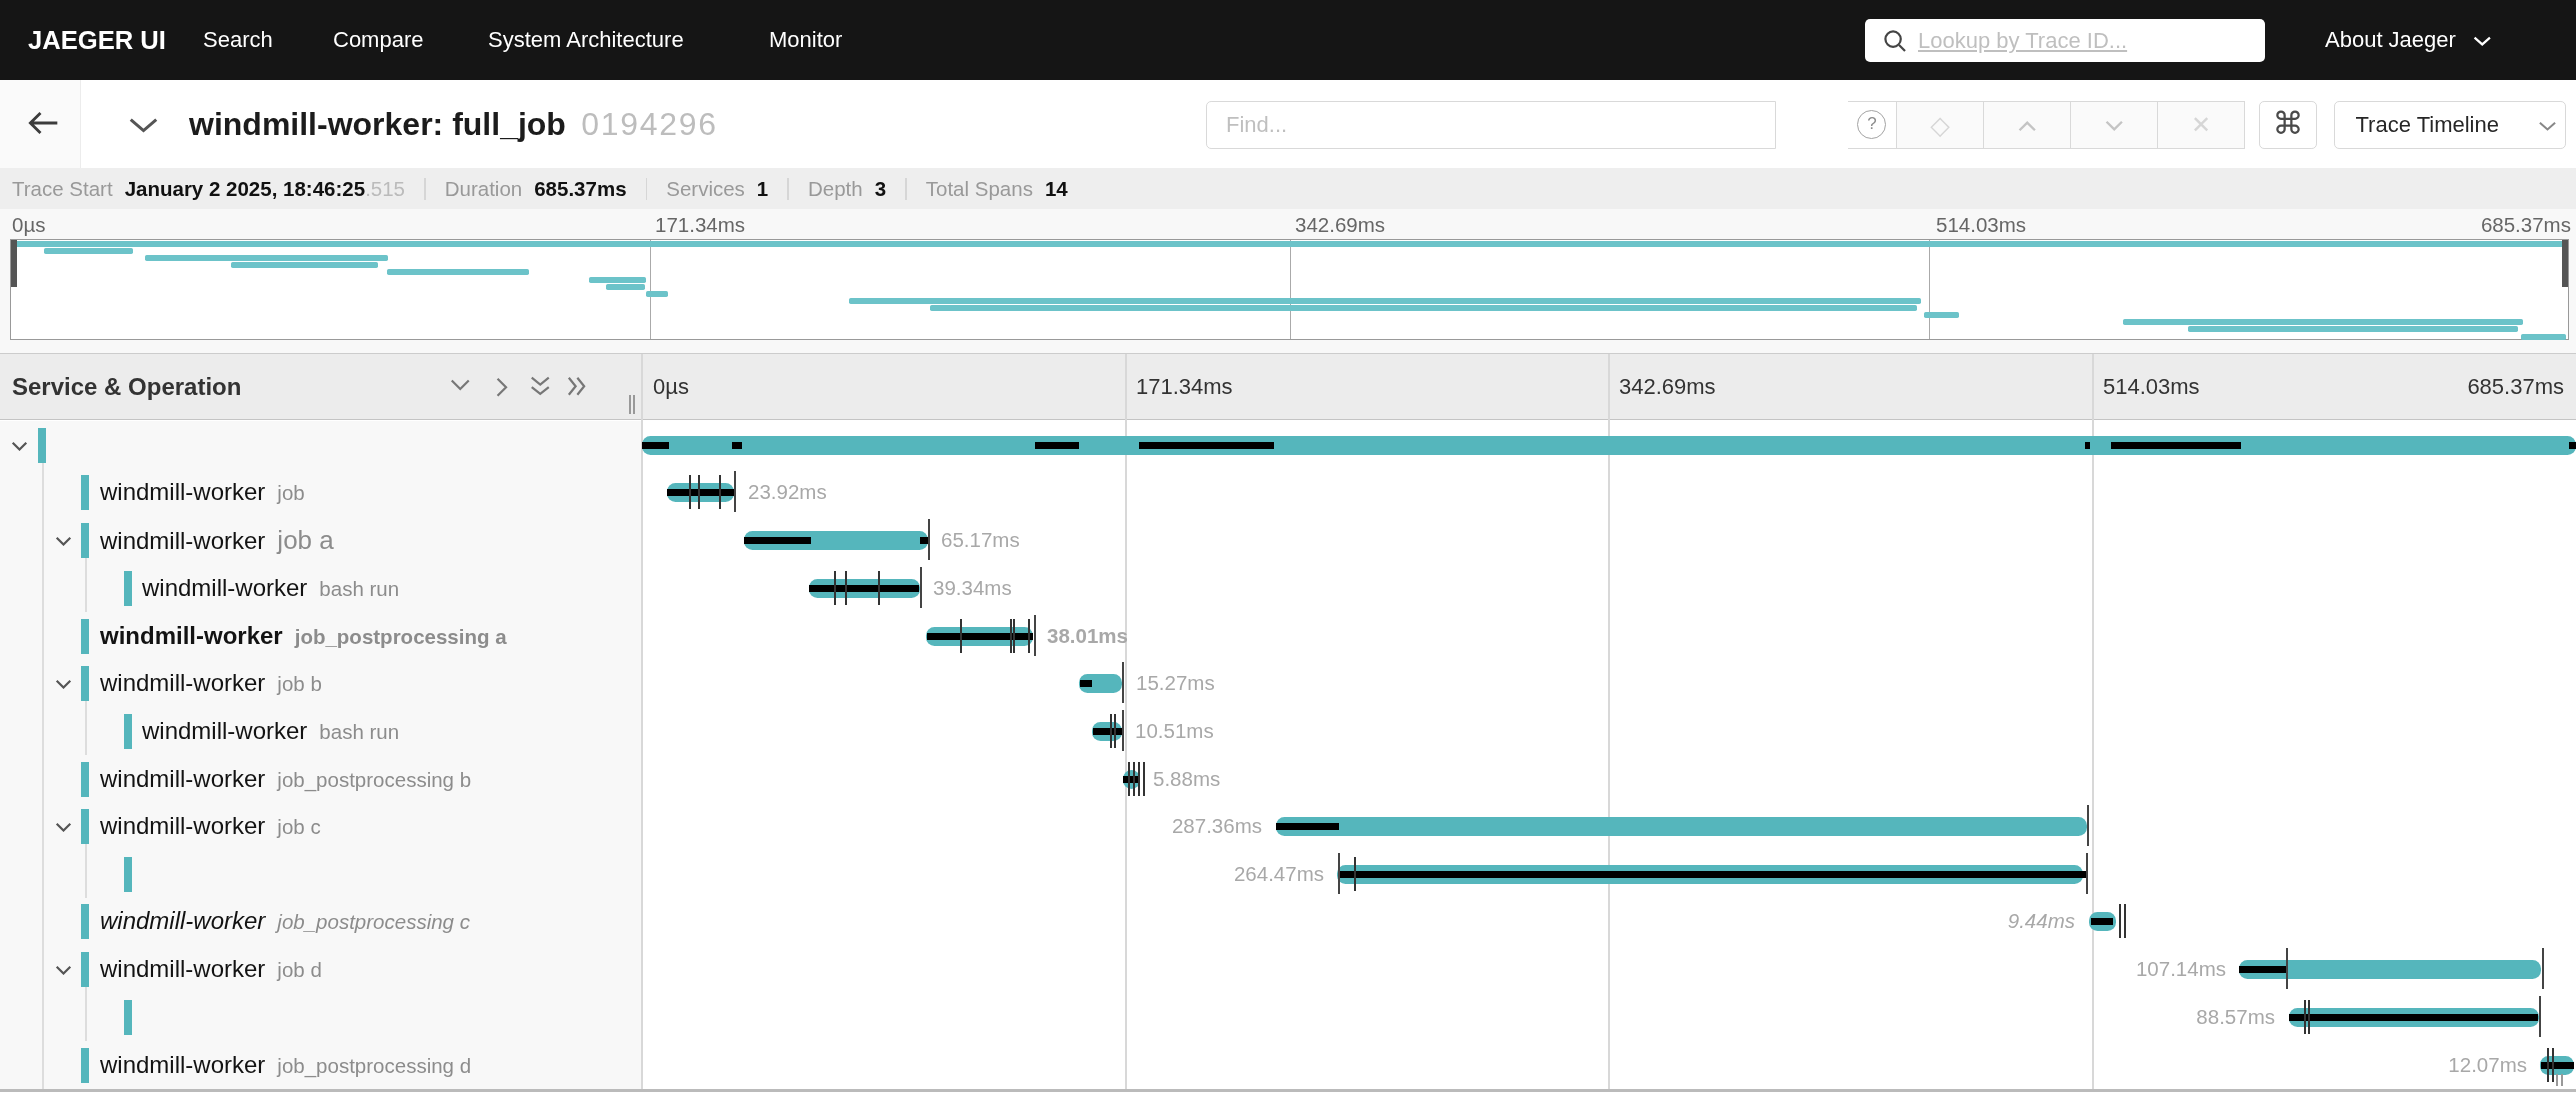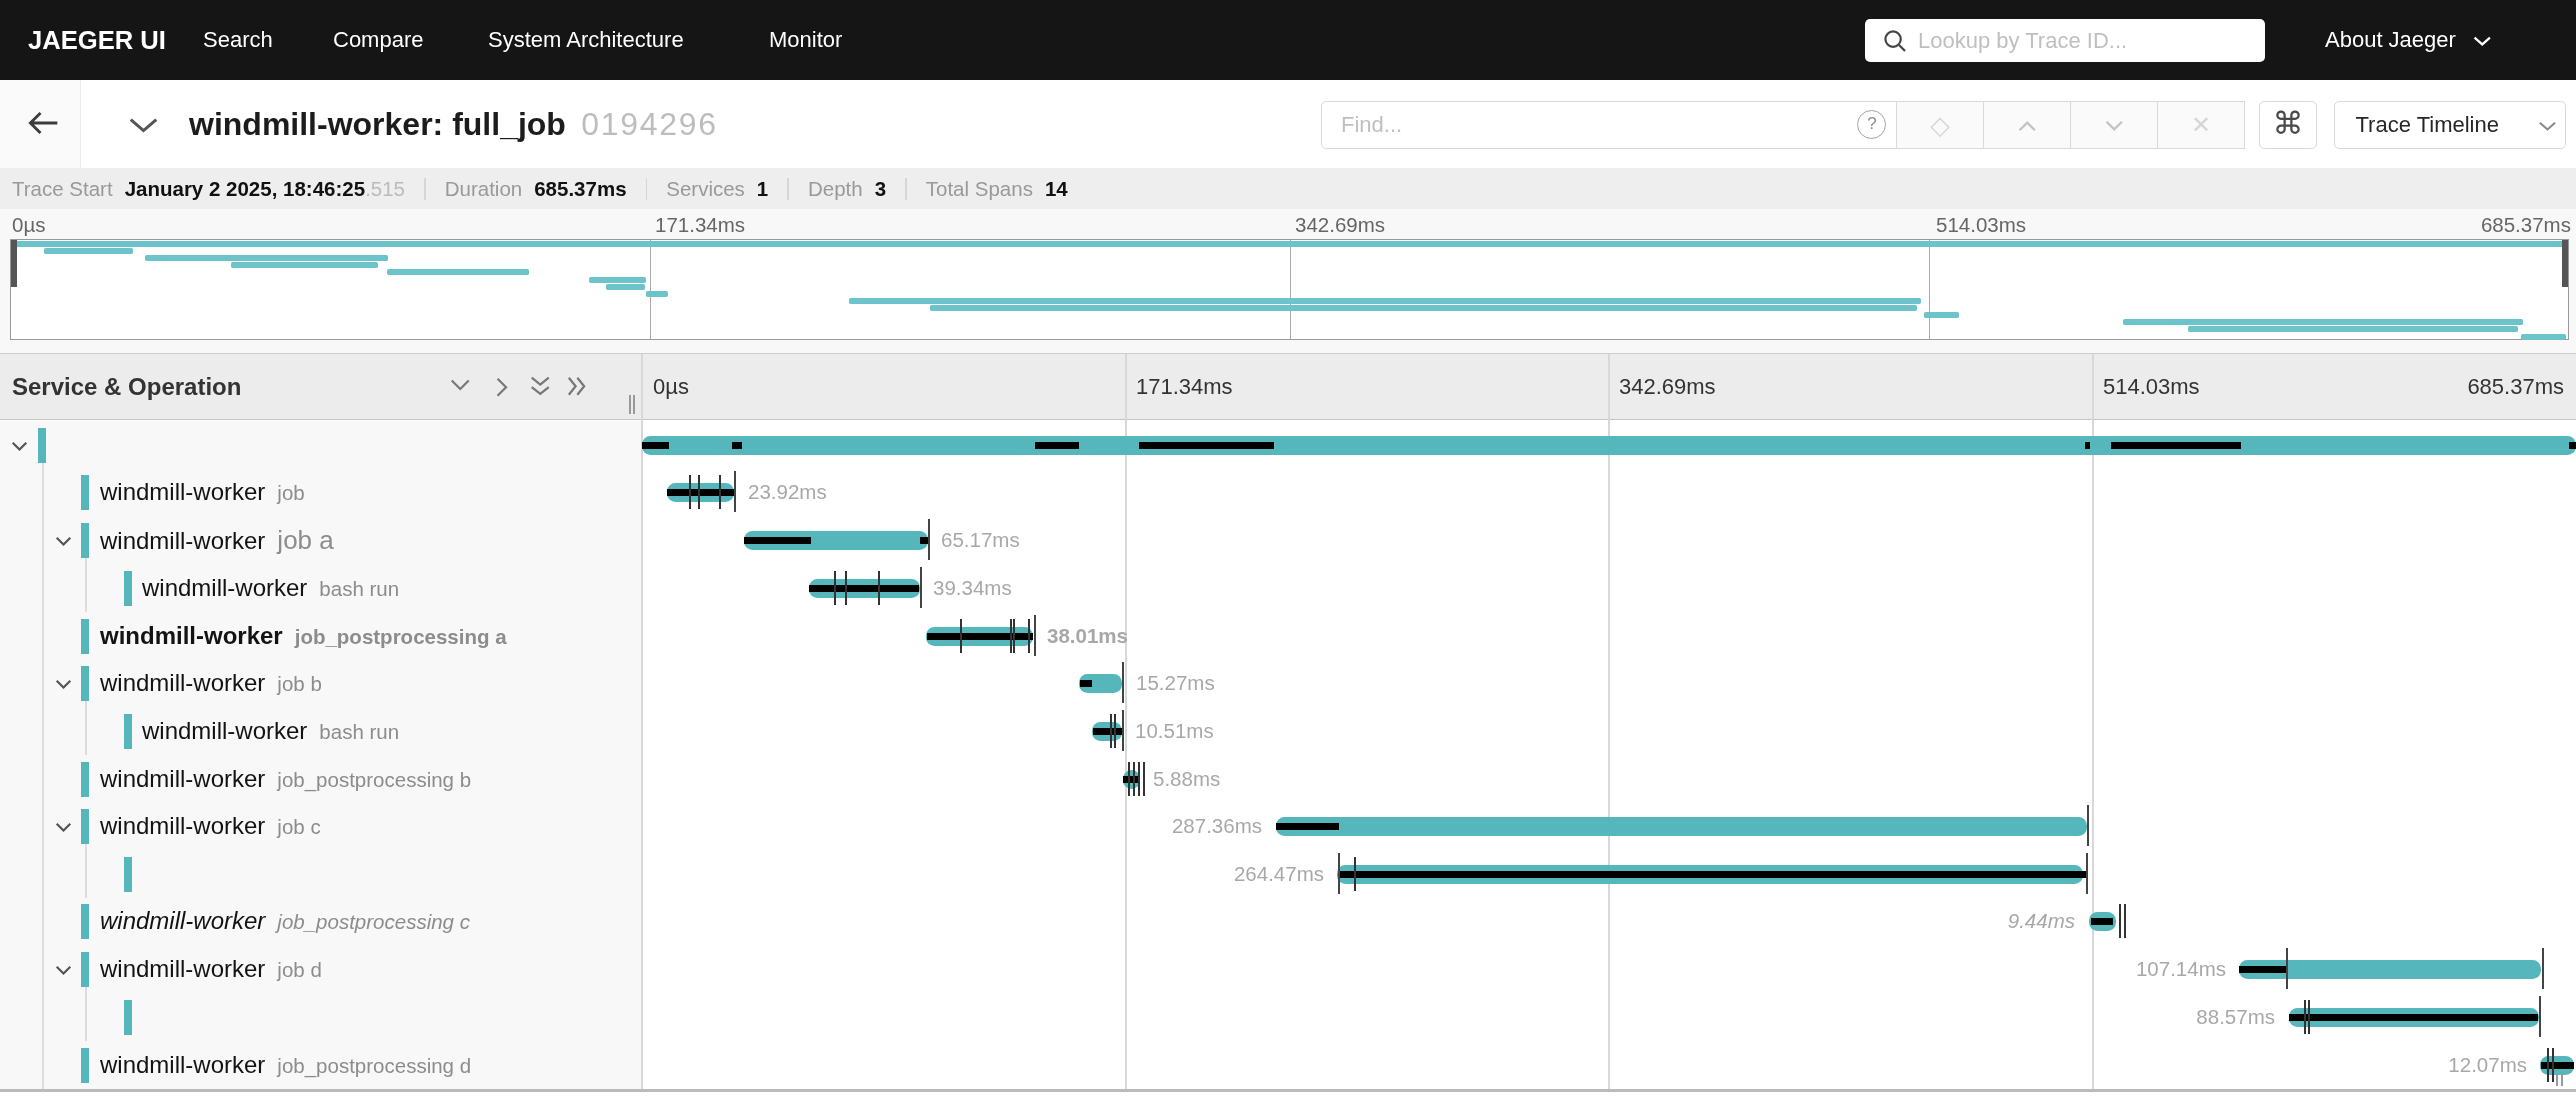--- a/index.html
+++ b/index.html
@@ -4,30 +4,30 @@
 <style>
   * { margin:0; padding:0; box-sizing:border-box; }
   html,body { width:2576px; height:1112px; }
   body { font-family:"Liberation Sans",sans-serif; background:#fff; overflow:hidden; position:relative; color:#131313; }
   
   #nav { position:absolute; left:0; top:0; width:2576px; height:80px; background:#151515; }
   .nav-item { position:absolute; top:0; height:80px; line-height:80px; font-size:22px; color:#fff; }
   #nav-brand { left:28px; font-size:25.6px; font-weight:bold; }
   #nav-search { left:203px; } #nav-compare { left:333px; } #nav-sysarch { left:488px; } #nav-monitor { left:769px; }
   #nav-lookup { position:absolute; left:1865px; top:19px; width:400px; height:43px; background:#fff; border-radius:5.1px; }
-  #nav-lookup-placeholder { position:absolute; left:53px; top:0; height:57px; line-height:43px; font-size:22px; color:#bfbfbf; }
+  #nav-lookup-placeholder { position:absolute; left:53px; top:0; height:57px; line-height:43px; font-size:22px; color:#bfbfbf;text-decoration:underline; }
   #nav-about { left:2325px; }
   
   #title-row { position:absolute; left:0; top:80px; width:2576px; height:88px; background:#fff; }
   #back-col { position:absolute; left:0; top:0; width:81px; height:88px; background:#fafafa; border-right:0.9px solid #ececec; }
   #trace-title { position:absolute; left:189px; top:0; height:88px; line-height:88px; white-space:nowrap; }
   #trace-title b { font-size:32px; color:#1c1c1c; }
   #trace-title span { font-size:32px; color:#bdbdbd; margin-left:15.4px; letter-spacing:1.7px; }
   .ctl { position:absolute; top:20.5px; height:48px; border:0.9px solid #d9d9d9; background:#fff; }
-  #find-input { left:1321px; width:570px; border-radius:5.1px 0 0 5.1px;padding-left:44px; }
+  #find-input { left:1206px; width:570px; border-radius:5.1px 0 0 5.1px;padding-left:44px; }
   #find-placeholder { position:absolute; left:19px; top:0; height:46px; line-height:46px; font-size:22px; color:#bfbfbf; }
   #find-help { left:1848px; width:49px; border-left:none; }
   #help-circle { position:absolute; left:9.4px; top:8.5px; width:29px; height:29px; border:1.7px solid #a3a3a3; border-radius:50%; text-align:center; line-height:26.4px; font-size:17px; color:#8c8c8c; }
   .find-btn { border-left:none; width:87px; text-align:center; line-height:46px; color:#d6d6d6; background:#fafafa; }
   #btn-focus { left:1897px; font-size:25.6px; }
   #btn-prev { left:1984px; } #btn-next { left:2071px; }
   #btn-clear { left:2158px; font-size:24px; }
   #cmd-btn { left:2259px; width:58px; border-radius:5.1px; text-align:center; line-height:44px; font-size:31px; color:#4a4a4a; }
   #view-btn { left:2334px; width:232px; border-radius:5.1px; }
   #view-btn-label { position:absolute; left:20.5px; top:0; height:46px; line-height:46px; font-size:22px; color:#262626; }

